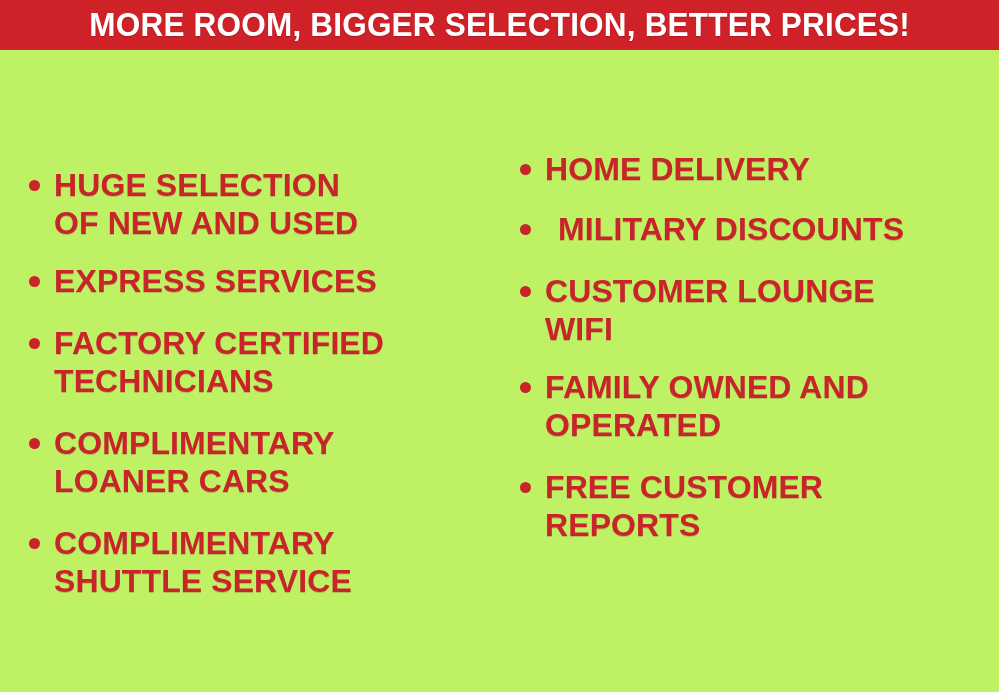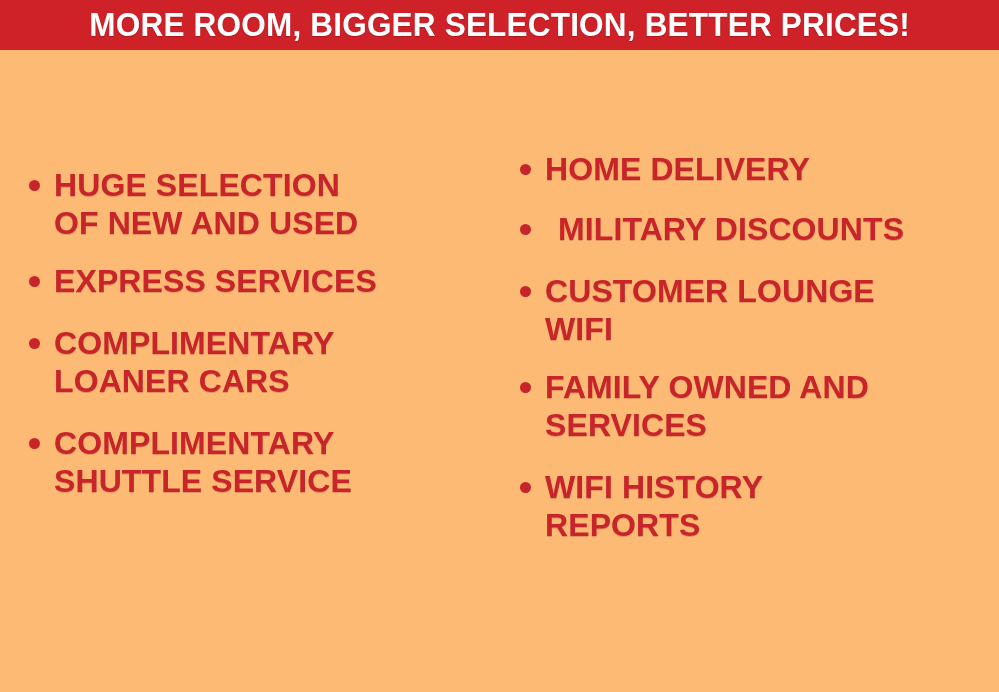--- a/index.html
+++ b/index.html
@@ -12,21 +12,21 @@
     height: 692px;
     background: #ffffff;
     font-family: "Liberation Sans", sans-serif;
     overflow: hidden;
   }
 
   #ad {
     position: relative;
     width: 999px;
     height: 692px;
-    background: #fdba74;
+    background: #bef264;
     overflow: hidden;
   }
 
   
   .banner {
     position: absolute;
     left: 0;
     top: 0;
     width: 999px;
     height: 50px;
@@ -147,20 +147,25 @@
         <span class="bullet-dot"></span>
         <span class="bullet-label">HUGE SELECTION
 OF NEW AND USED</span>
       </div>
       <div class="bullet-item">
         <span class="bullet-dot"></span>
         <span class="bullet-label">EXPRESS SERVICES</span>
       </div>
       <div class="bullet-item">
         <span class="bullet-dot"></span>
+        <span class="bullet-label">FACTORY CERTIFIED
+TECHNICIANS</span>
+      </div>
+      <div class="bullet-item">
+        <span class="bullet-dot"></span>
         <span class="bullet-label">COMPLIMENTARY
 LOANER CARS</span>
       </div>
       <div class="bullet-item">
         <span class="bullet-dot"></span>
         <span class="bullet-label">COMPLIMENTARY
 SHUTTLE SERVICE</span>
       </div>
     </div>
 
@@ -174,23 +179,23 @@
         <span class="bullet-label">MILITARY DISCOUNTS</span>
       </div>
       <div class="bullet-item">
         <span class="bullet-dot"></span>
         <span class="bullet-label">CUSTOMER LOUNGE
 WIFI</span>
       </div>
       <div class="bullet-item">
         <span class="bullet-dot"></span>
         <span class="bullet-label">FAMILY OWNED AND
-SERVICES</span>
-      </div>
-      <div class="bullet-item">
-        <span class="bullet-dot"></span>
-        <span class="bullet-label">WIFI HISTORY
+OPERATED</span>
+      </div>
+      <div class="bullet-item">
+        <span class="bullet-dot"></span>
+        <span class="bullet-label">FREE CUSTOMER
 REPORTS</span>
       </div>
     </div>
 
   </div>
 </div>
 
 </body></html>

